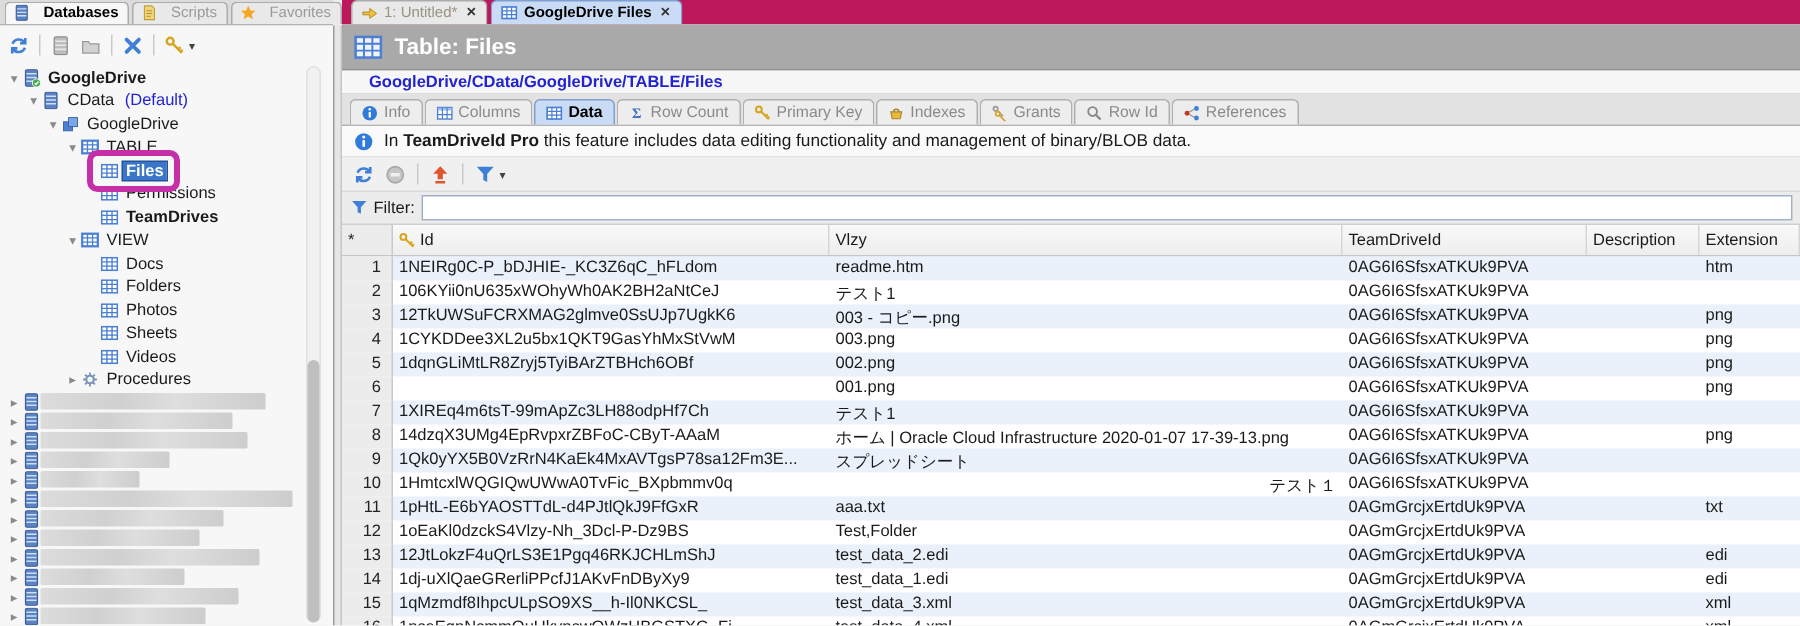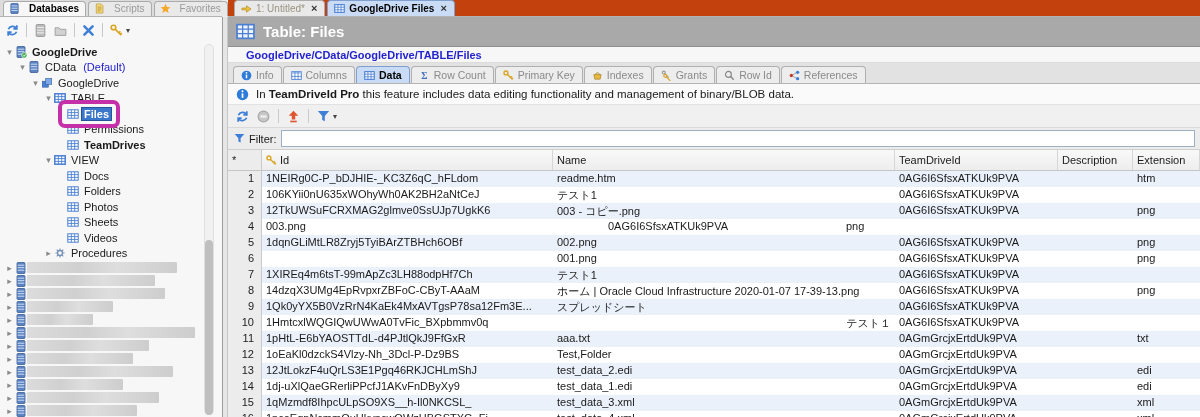--- a/index.html
+++ b/index.html
@@ -29,21 +29,21 @@
   .tlabel.selected{background:#3a76c9;color:#fff;font-weight:bold;outline:1px solid #24539c;}
   .tsuffix{color:#2323cf;margin-left:5px;}
   .mosaic{height:11px;border-radius:1px;
           background:linear-gradient(90deg,#dcdcdc 0%,#d0d0d0 35%,#dedede 60%,#cdcdcd 100%);}
   .redrow{height:13px;display:flex;align-items:center;white-space:nowrap;}
   .annotation{position:absolute;border:4px solid #c52fa8;border-radius:7px;pointer-events:none;box-sizing:border-box;z-index:6;}
   .vtrack{position:absolute;right:8px;top:44px;bottom:2px;width:10px;background:#f1f1f1;border:1px solid #e0e0e0;border-radius:5px;box-sizing:border-box;}
   .vthumb{position:absolute;right:9px;top:240px;width:8px;height:175px;background:#bfbfbf;border-radius:4px;}
 
   
-  .doc-tabbar{position:absolute;left:228px;right:0;top:0;height:17px;background:#c2410c;border-bottom:1px solid #b3b3b3;
+  .doc-tabbar{position:absolute;left:228px;right:0;top:0;height:17px;background:#be185d;border-bottom:1px solid #b3b3b3;
               display:flex;align-items:flex-end;padding-left:6px;box-sizing:border-box;}
   .dtab{display:flex;align-items:center;gap:4px;font-size:10px;padding:1px 7px 2px 6px;margin-right:2px;
         background:#e9e9e9;color:#9b9382;border:1px solid #ababab;border-bottom:none;border-radius:4px 4px 0 0;}
   .dtab.active{background:#cadcf5;color:#000;font-weight:bold;border-color:#7e9fd0;}
   .dclose{font-weight:bold;color:#333;font-size:11px;margin-left:2px;}
   .obj-header{position:absolute;left:228px;right:0;top:17px;height:30px;background:#a9a9a9;display:flex;align-items:center;gap:8px;
               padding-left:8px;color:#fff;font-weight:bold;font-size:15px;box-sizing:border-box;border-bottom:1px solid #8f8f8f;}
   .breadcrumb{position:absolute;left:228px;right:0;top:47px;height:16px;background:#f7f7f7;display:flex;align-items:center;
               padding-left:18px;color:#2323cf;font-weight:bold;font-size:11px;border-bottom:1px solid #dcdcdc;box-sizing:border-box;}
   .subtabs{position:absolute;left:228px;right:0;top:63px;height:21px;background:#e2e2e2;display:flex;align-items:flex-end;
@@ -616,21 +616,21 @@
       <div class="hcell" style="width: 291px;">
         <span class="ic">
           <svg width="11" height="11" viewBox="0 0 12 12">
             <circle cx="3.2" cy="3.2" r="2.1" fill="none" stroke="#d9a520" stroke-width="1.5"></circle>
             <path d="M4.7 4.7 L10.4 10.4 M8.1 8.1 l1.5 -1.3 M9.6 9.6 l1.3 -1.1" stroke="#d9a520" stroke-width="1.5" fill="none"></path>
           </svg>
         </span>
         <span>Id</span>
       </div>
       <div class="hcell" style="width: 342px;">
-        <span>Name</span>
+        <span>Vlzy</span>
       </div>
       <div class="hcell" style="width: 163px;">
         <span>TeamDriveId</span>
       </div>
       <div class="hcell" style="width: 75px;">
         <span>Description</span>
       </div>
       <div class="hcell" style="width: 67px;">
         <span>Extension</span>
       </div>
@@ -655,20 +655,21 @@
       <div class="grow alt">
         <div class="gcell gut" style="width: 34px;">3</div>
         <div class="gcell" style="width: 291px;">12TkUWSuFCRXMAG2glmve0SsUJp7UgkK6</div>
         <div class="gcell" style="width: 342px;">003 - コピー.png</div>
         <div class="gcell" style="width: 163px;">0AG6I6SfsxATKUk9PVA</div>
         <div class="gcell" style="width: 75px;"></div>
         <div class="gcell" style="width: 67px;">png</div>
       </div>
       <div class="grow">
         <div class="gcell gut" style="width: 34px;">4</div>
+        <div class="gcell" style="width: 291px;">1CYKDDee3XL2u5bx1QKT9GasYhMxStVwM</div>
         <div class="gcell" style="width: 342px;">003.png</div>
         <div class="gcell" style="width: 163px;">0AG6I6SfsxATKUk9PVA</div>
         <div class="gcell" style="width: 75px;"></div>
         <div class="gcell" style="width: 67px;">png</div>
       </div>
       <div class="grow alt">
         <div class="gcell gut" style="width: 34px;">5</div>
         <div class="gcell" style="width: 291px;">1dqnGLiMtLR8Zryj5TyiBArZTBHch6OBf</div>
         <div class="gcell" style="width: 342px;">002.png</div>
         <div class="gcell" style="width: 163px;">0AG6I6SfsxATKUk9PVA</div>

